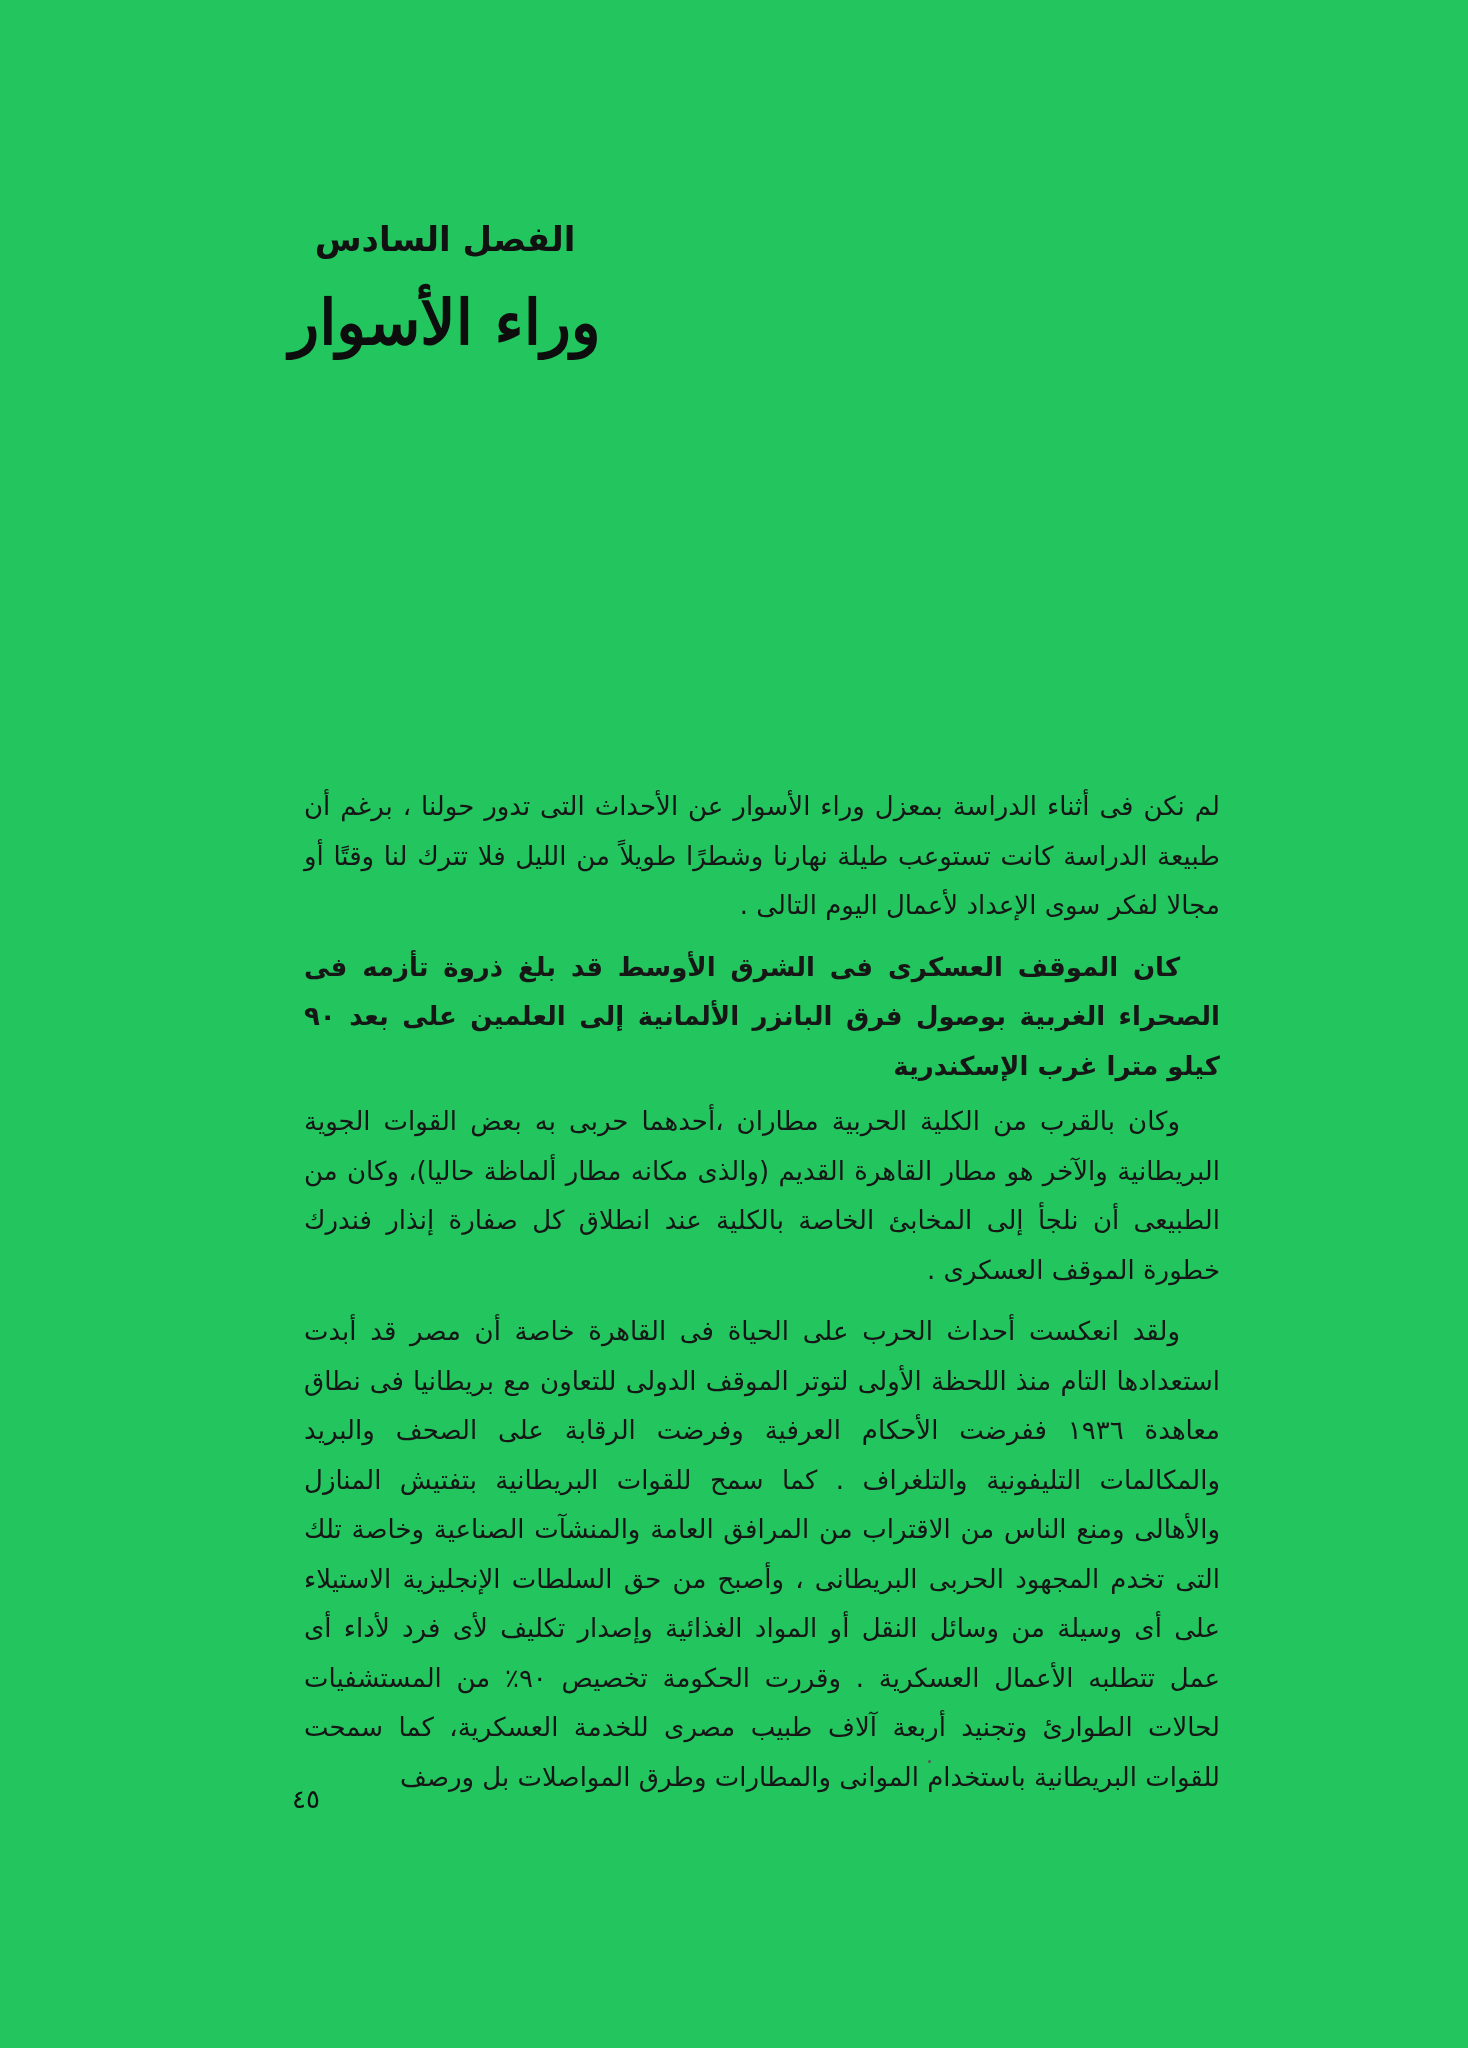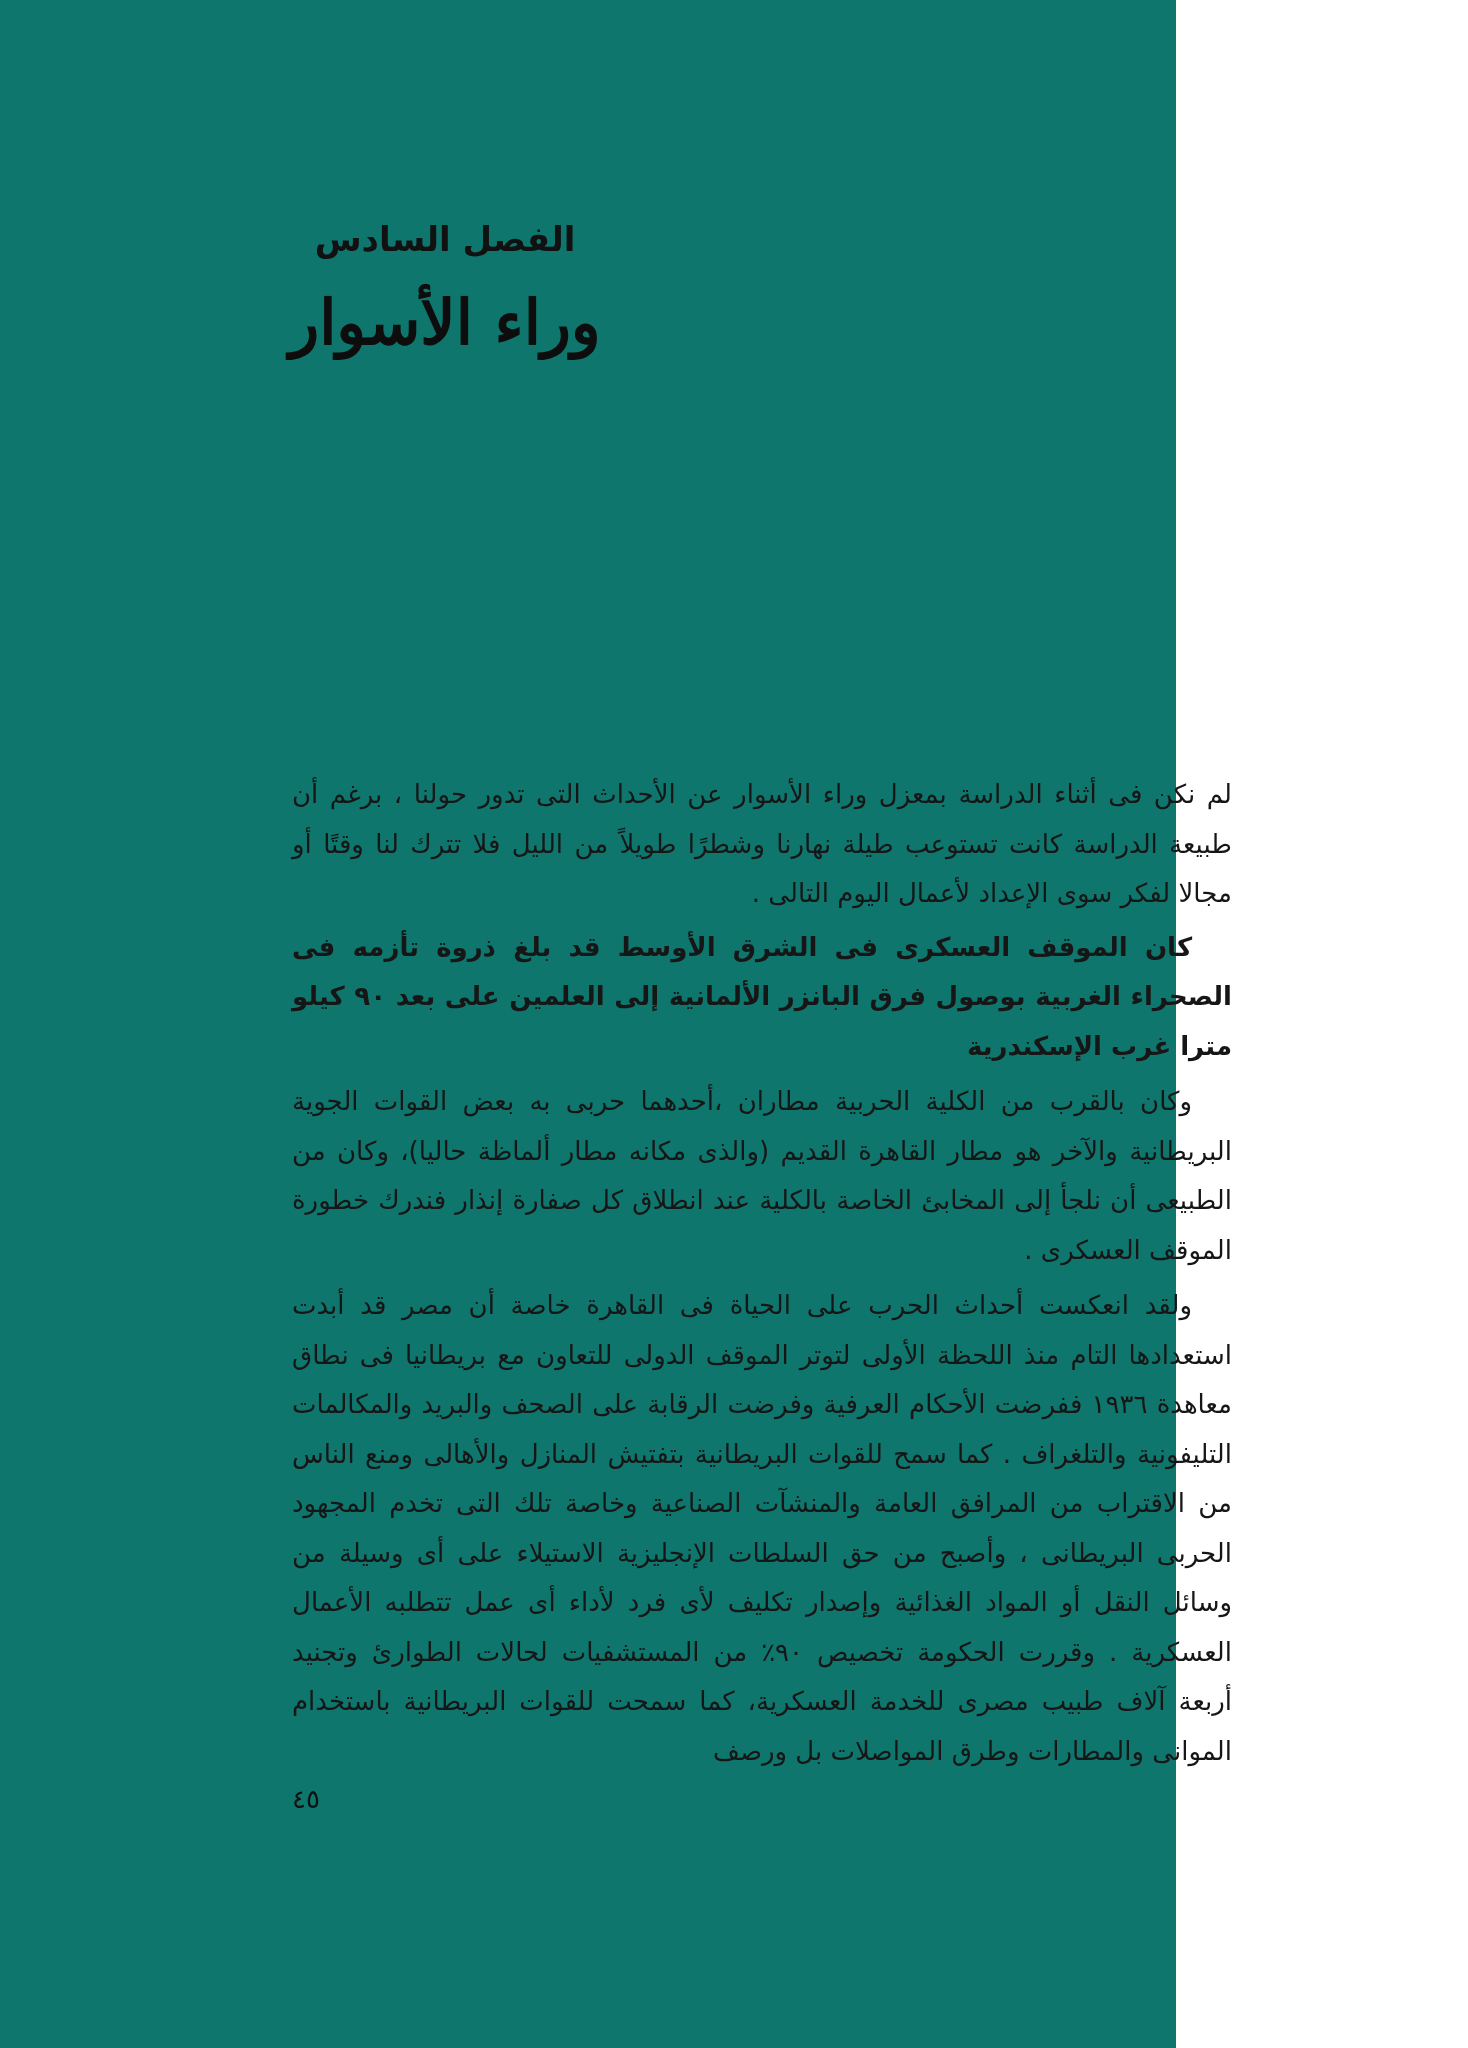--- a/index.html
+++ b/index.html
@@ -11,23 +11,23 @@
       width: 1468px;
       height: 2048px;
       position: relative;
       overflow: hidden;
       color: #141414;
       font-family: "DejaVu Serif", "Liberation Serif", serif;
     }
     .page {
       position: absolute;
       left: 0; top: 0;
-      width: 1176px;
+      width: 1468px;
       height: 2048px;
-      background: #0f766e;
+      background: #22c55e;
     }
     
     .chapter-heading {
       position: absolute;
       left: 280px;
       top: 215px;
       width: 330px;
       text-align: center;
       direction: rtl;
     }
@@ -56,21 +56,21 @@
       width: 940px;
       direction: rtl;
       text-align: justify;
       text-align-last: right;
       font-family: "DejaVu Sans", "Liberation Sans", sans-serif;
       font-size: 26px;
       line-height: 49.5px;
       color: #161616;
     }
     .body-text p {
-      margin: 0;
+      margin: 12px;
     }
     .body-text p.first {
       text-indent: 0;
     }
     .body-text p.indented {
       text-indent: 40px;
     }
     .body-text p.bold {
       font-weight: bold;
       margin-top: 4px;

